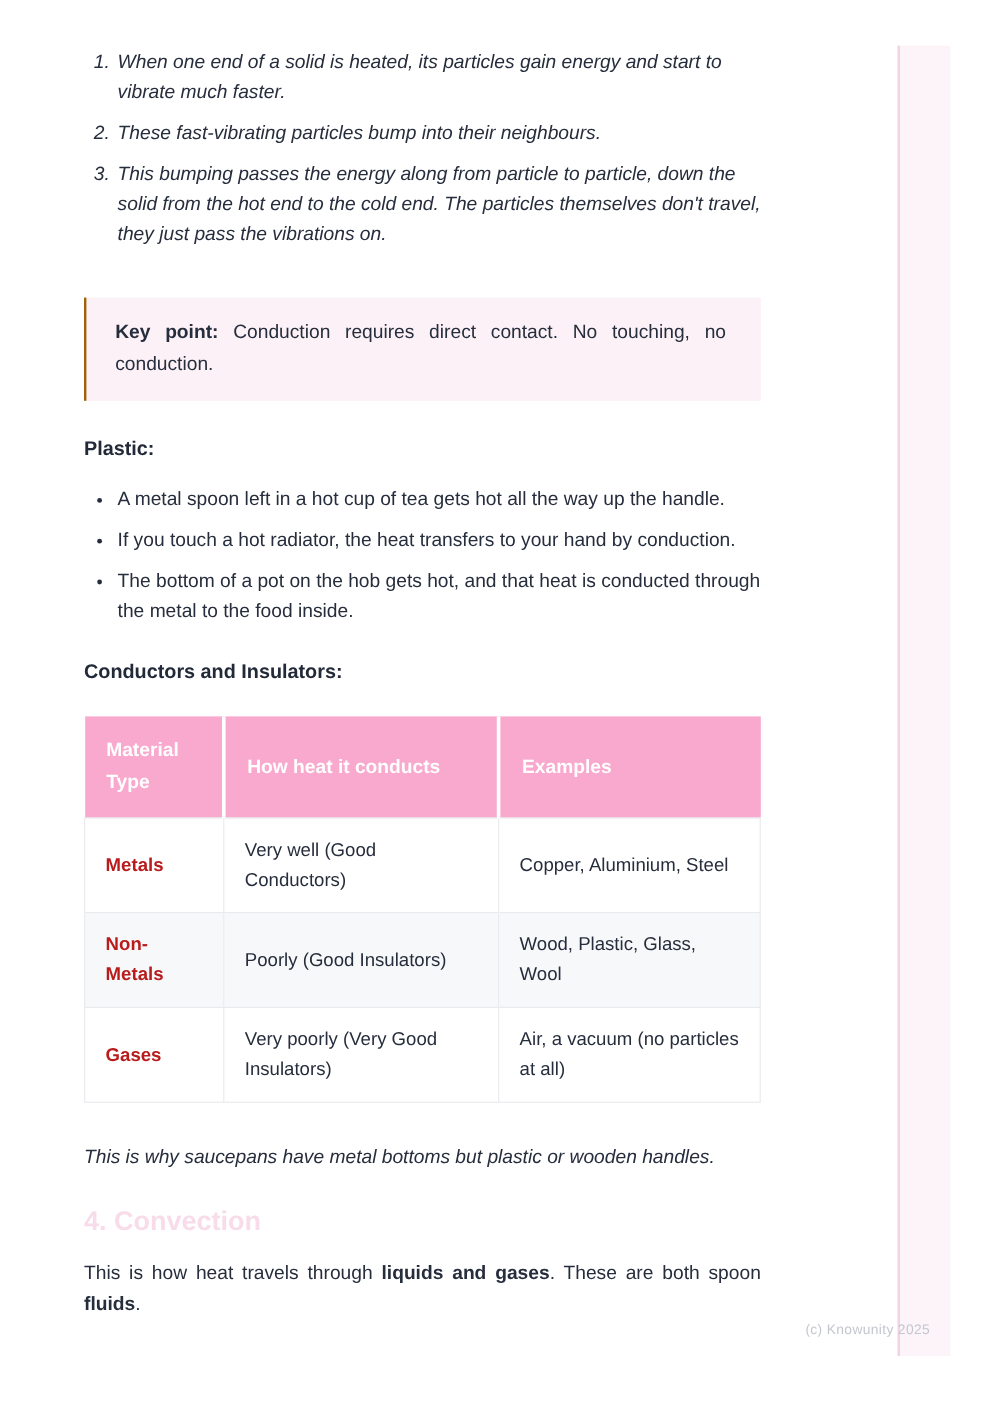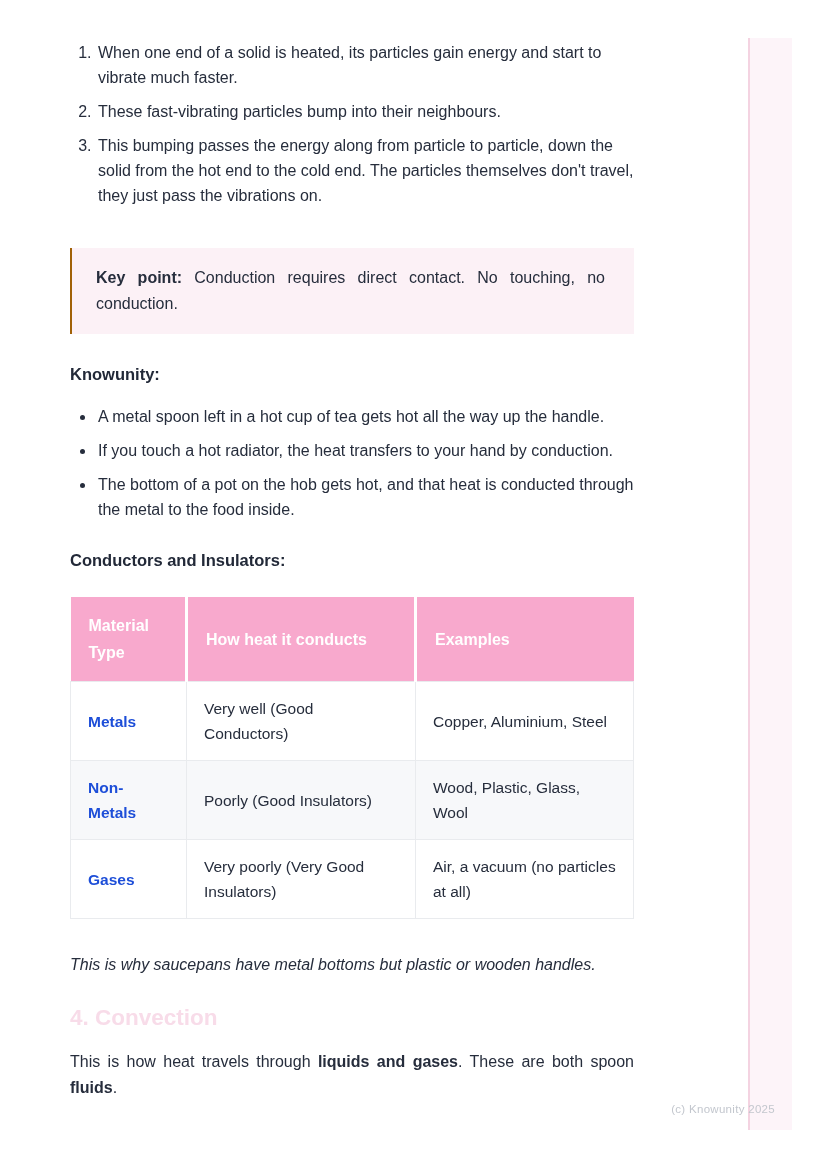--- a/index.html
+++ b/index.html
@@ -27,21 +27,21 @@
   .content {
     position: absolute;
     left: 70px;
     top: 40px;
     width: 564px;
     z-index: 1;
     font-size: 16px;
     line-height: 25px;
   }
   ol.steps { padding-left: 26px; }
-  ol.steps li { margin-bottom: 9px; padding-left: 2px; }
+  ol.steps li { margin-bottom: 9px; padding-left: 2px; font-style: italic; }
   ul.examples { padding-left: 26px; list-style-type: disc; }
   ul.examples li { margin-bottom: 9px; padding-left: 2px; }
 
   .callout {
     margin-top: 40px;
     background: #fcf1f6;
     border-left: 2px solid #a16207;
     padding: 17px 29px 17px 24px;
     text-align: justify;
     line-height: 26px;
@@ -80,21 +80,21 @@
   table.conductors th:not(:last-child) { border-right: 3px solid #ffffff; }
   table.conductors td {
     border: 1px solid #e9ebee;
     padding: 14px 17px;
     vertical-align: middle;
     font-size: 15.5px;
     line-height: 25px;
     background: #ffffff;
   }
   table.conductors tbody tr.alt td { background: #f7f8fa; }
-  table.conductors td.mat { font-weight: 700; color: #1d4ed8; }
+  table.conductors td.mat { font-weight: 700; color: #b91c1c; }
 
   p.italic-note {
     margin-top: 33px;
     font-style: italic;
   }
   h2.faded-heading {
     margin-top: 26px;
     font-size: 22.5px;
     line-height: 30px;
     font-weight: 700;
@@ -129,21 +129,21 @@
     <ol class="steps">
       <li>When one end of a solid is heated, its particles gain energy and start to vibrate much faster.</li>
       <li>These fast-vibrating particles bump into their neighbours.</li>
       <li>This bumping passes the energy along from particle to particle, down the solid from the hot end to the cold end. The particles themselves don't travel, they just pass the vibrations on.</li>
     </ol>
 
     <div class="callout">
       <span class="label">Key point:</span><span> Conduction requires direct contact. No touching, no conduction.</span>
     </div>
 
-    <h3 class="subheading">Knowunity:</h3>
+    <h3 class="subheading">Plastic:</h3>
 
     <ul class="examples">
       <li>A metal spoon left in a hot cup of tea gets hot all the way up the handle.</li>
       <li>If you touch a hot radiator, the heat transfers to your hand by conduction.</li>
       <li>The bottom of a pot on the hob gets hot, and that heat is conducted through the metal to the food inside.</li>
     </ul>
 
     <h3 class="subheading tight">Conductors and Insulators:</h3>
 
     <table class="conductors">

